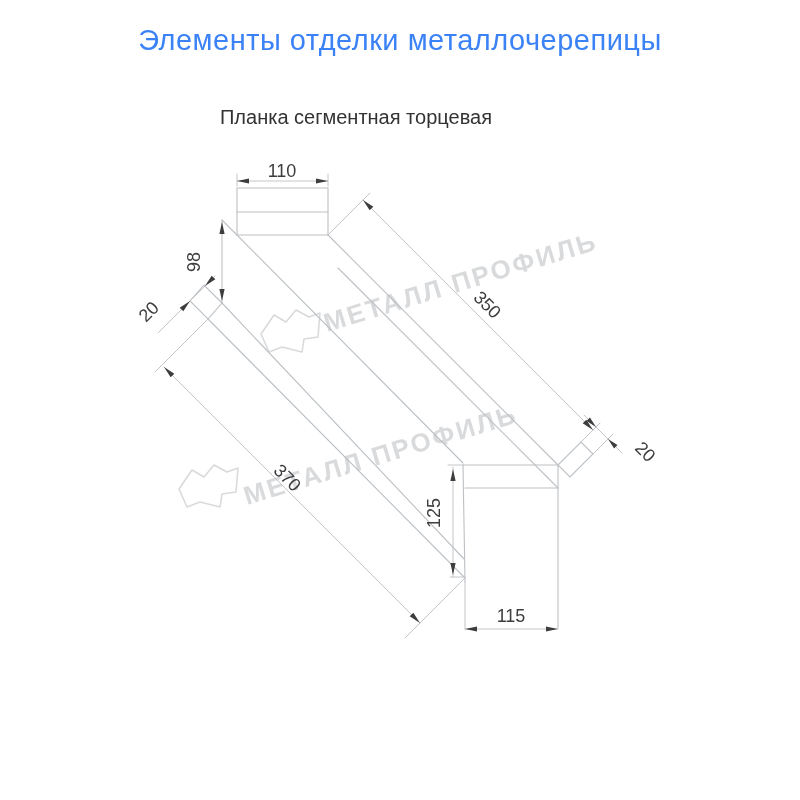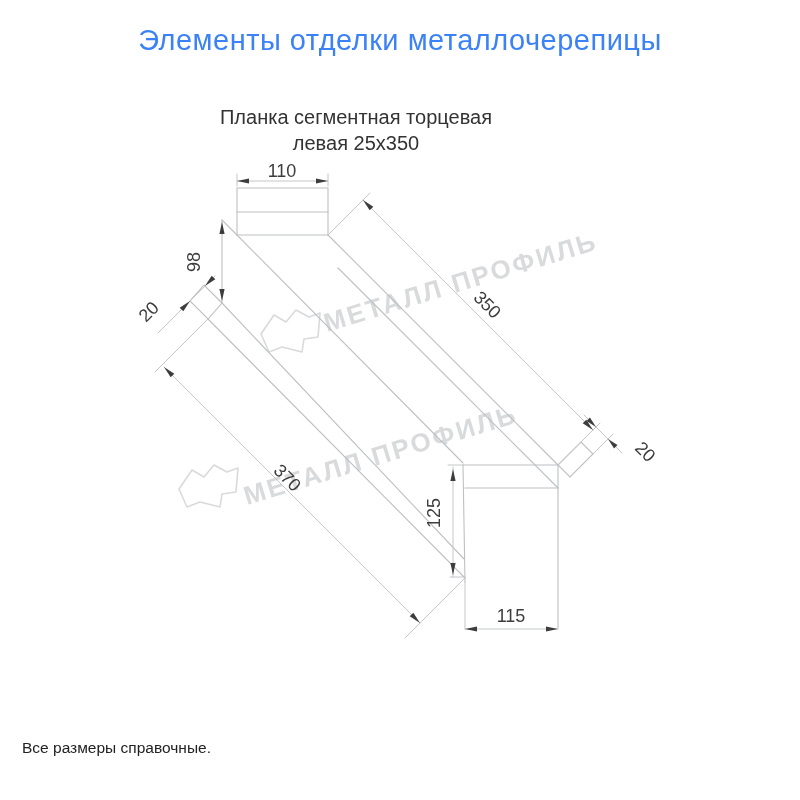--- a/index.html
+++ b/index.html
@@ -33,21 +33,20 @@
   }
   .wmlogo{stroke:#d9dadc;stroke-width:1.6;fill:none;stroke-linejoin:round;}
 </style>
 </head>
 <body>
 
 <div class="page-title">Элементы отделки металлочерепицы</div>
 
 <div class="subtitle">
   <div>Планка сегментная торцевая</div>
-  <div>левая 25x350</div>
 </div>
 
 <svg width="800" height="800" viewBox="0 0 800 800">
 
   <g>
     <path class="wmlogo" transform="translate(259,308)" d="M2,26 L15,7 L27,14 L37,2 L50,9 L61,5 L59,29 L45,31 L43,44 L23,39 L10,44 Z"></path>
     <text class="wm" transform="translate(327,332) rotate(-17)">МЕТАЛЛ ПРОФИЛЬ</text>
   </g>
   <g>
     <path class="wmlogo" transform="translate(177,463)" d="M2,26 L15,7 L27,14 L37,2 L50,9 L61,5 L59,29 L45,31 L43,44 L23,39 L10,44 Z"></path>
@@ -128,14 +127,13 @@
 
   <g>
     <path class="dim" d="M465,582 V629 M465,629 H558"></path>
     <path class="arr" transform="translate(465,629)" d="M0,0 L12,2.6 L12,-2.6 Z"></path>
     <path class="arr" transform="translate(558,629) rotate(180)" d="M0,0 L12,2.6 L12,-2.6 Z"></path>
     <text class="dimtxt" x="511" y="622">115</text>
   </g>
 </svg>
 
 <div class="footer">
-  <div>Все размеры справочные.</div>
 </div>
 
 </body></html>

